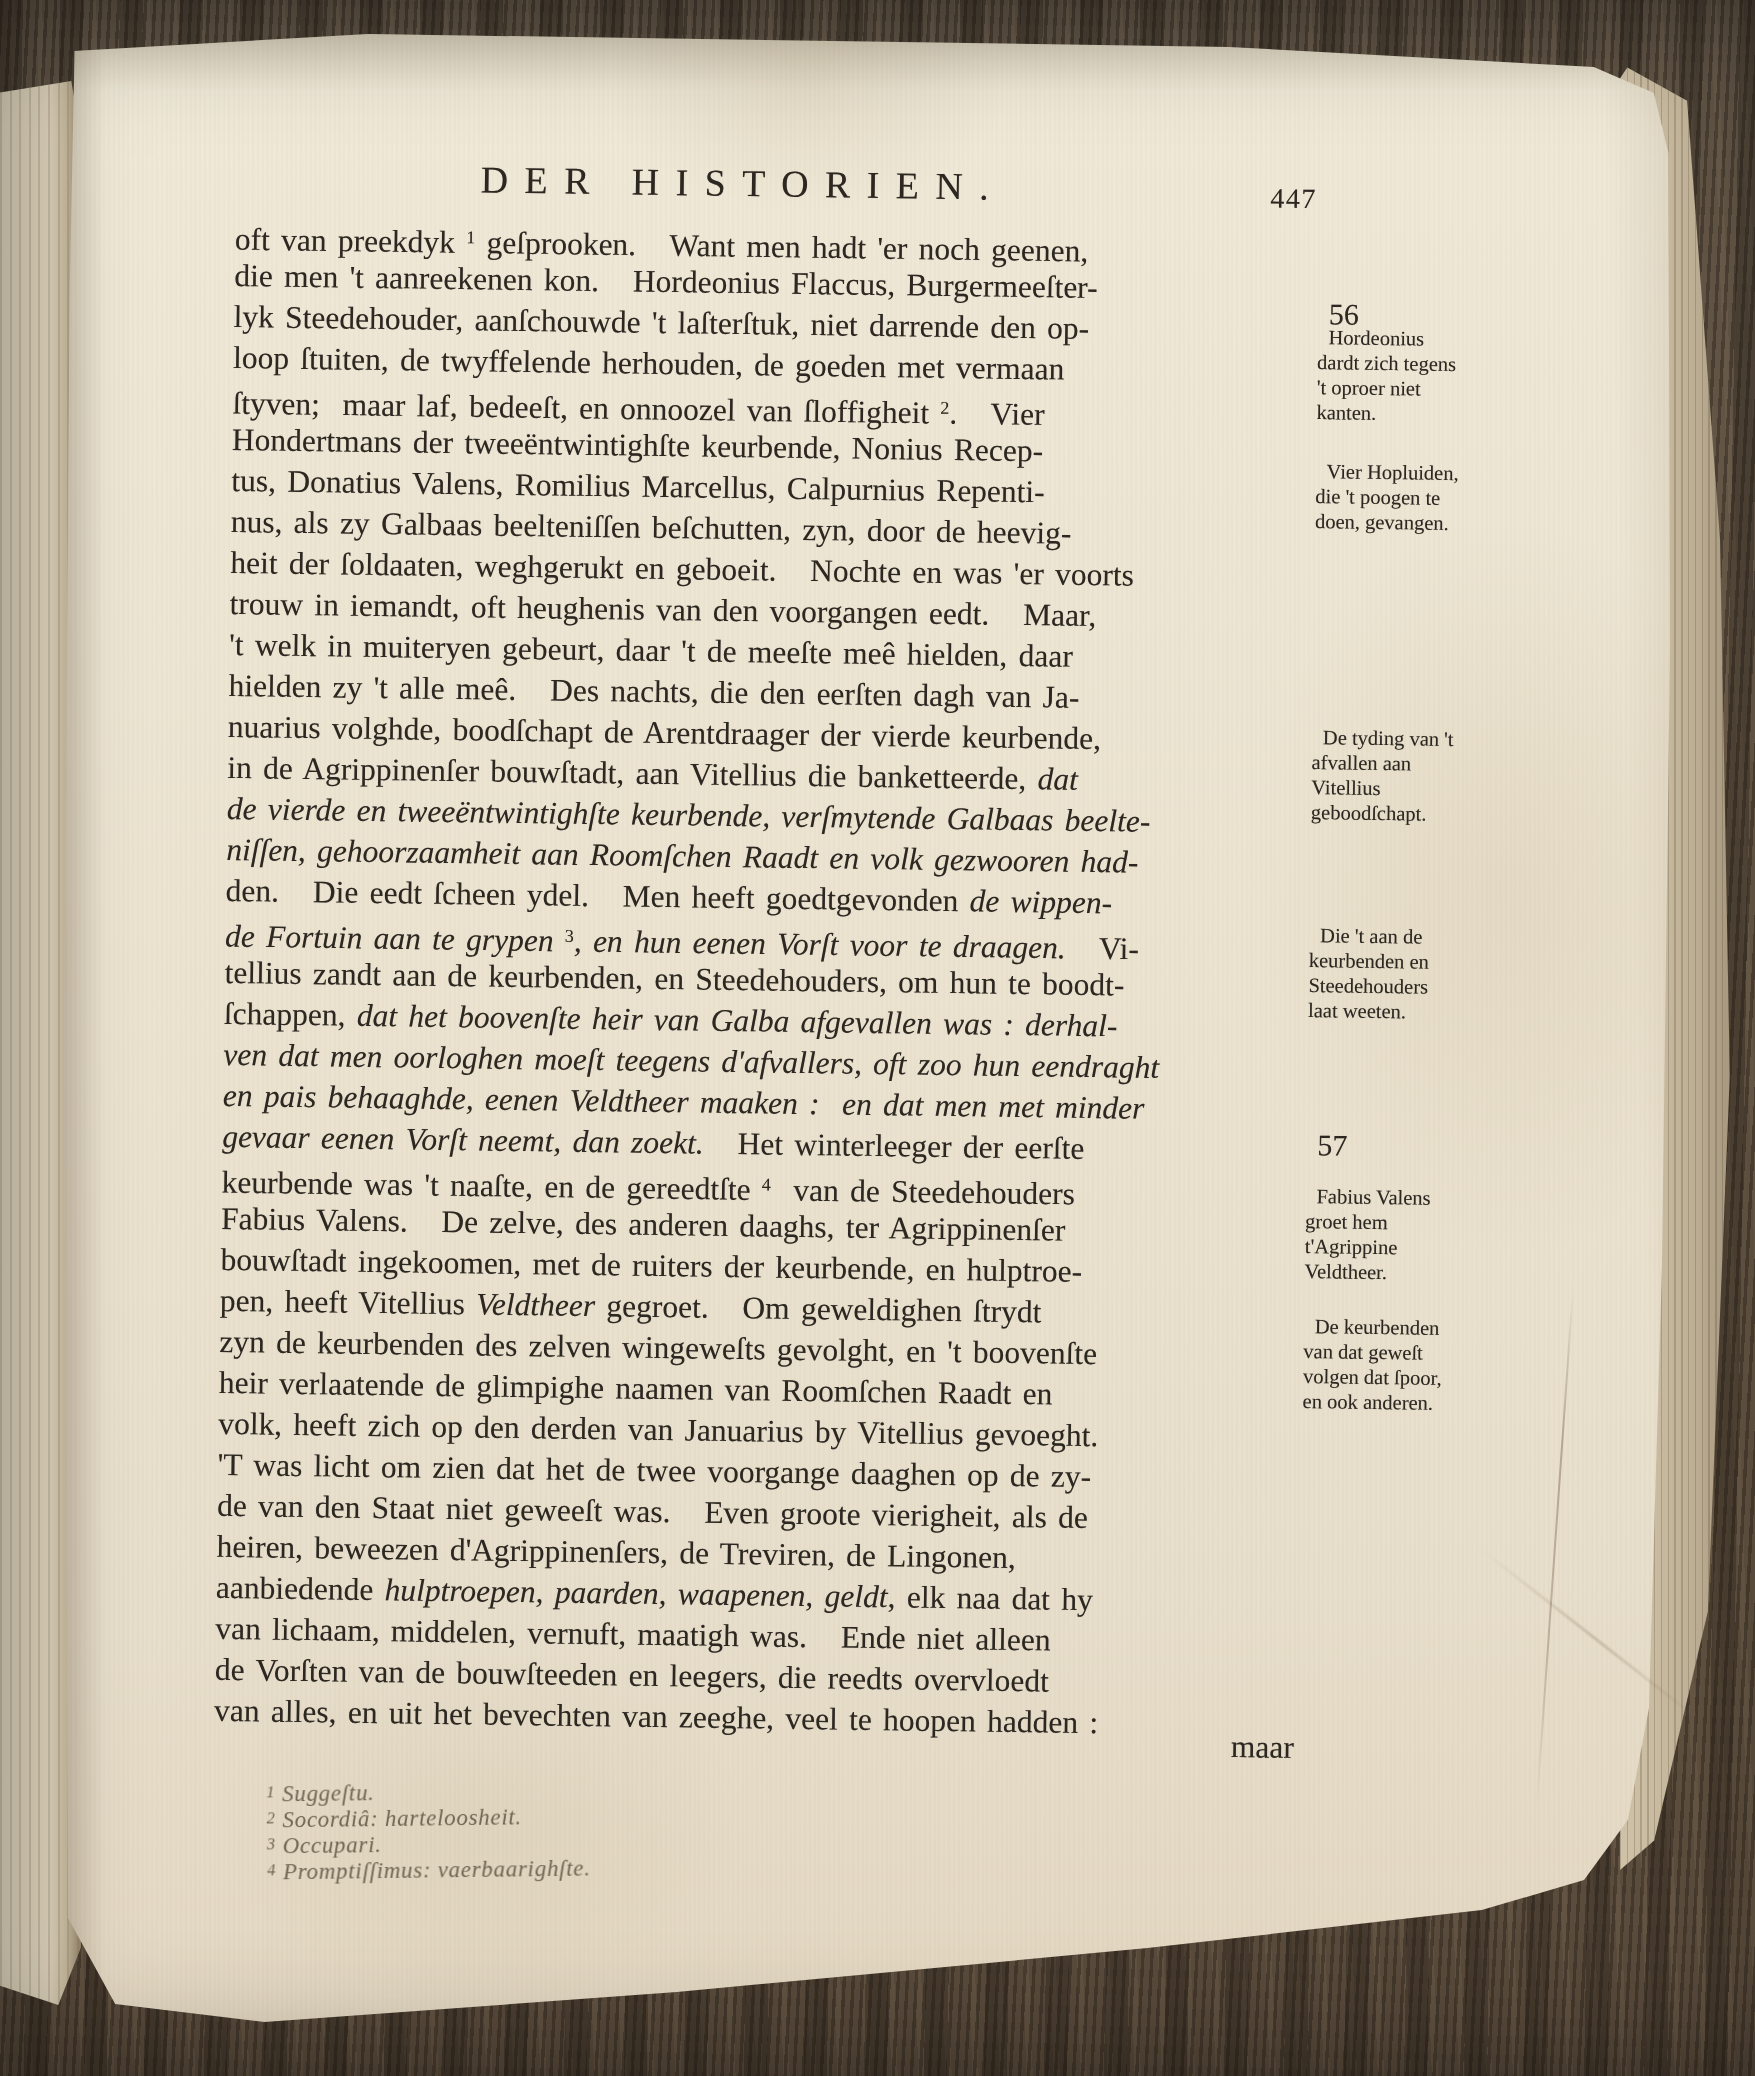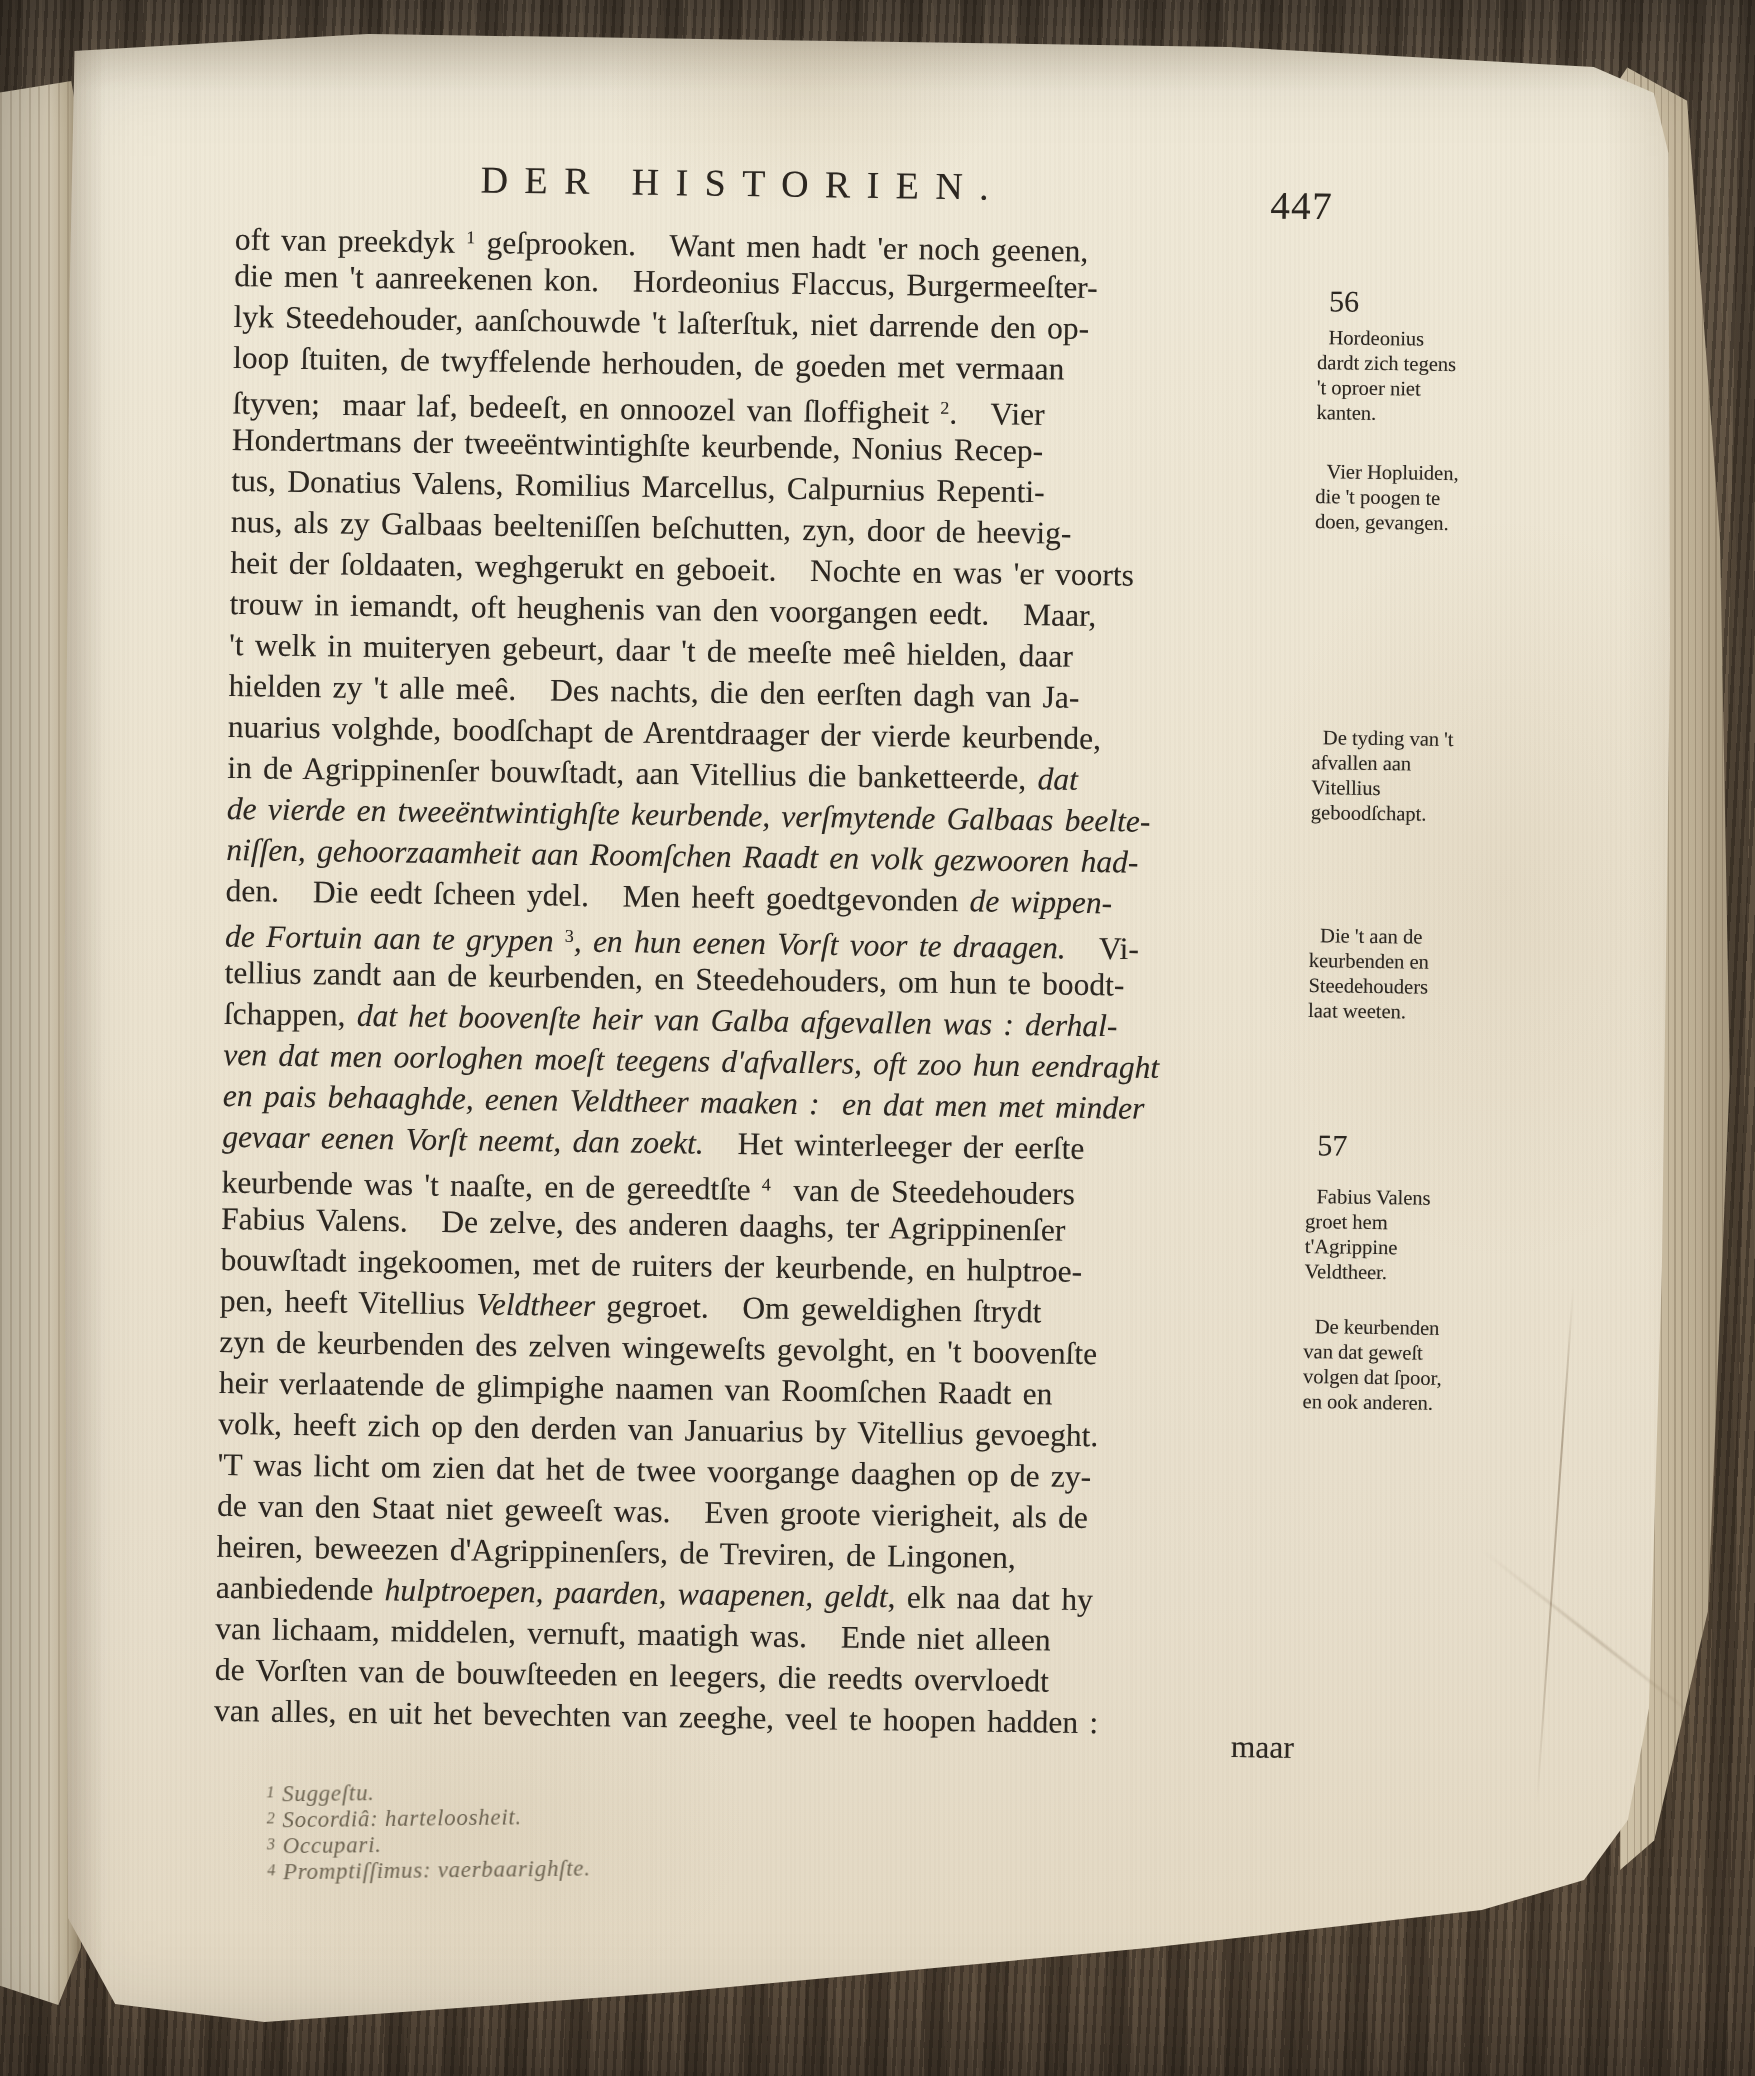--- a/index.html
+++ b/index.html
@@ -69,36 +69,36 @@
     position:absolute;left:236px;top:154px;width:1238px;height:1676px;
     transform:rotate(0.8deg);transform-origin:0 0;
     color:#2c2721;
     text-shadow:0 0 0.7px rgba(44,39,33,.35);
   }
   .running-head{
     position:absolute;left:245px;top:0;
     font-size:38px;letter-spacing:16.4px;white-space:pre;
   }
   .folio{
-    position:absolute;left:1035px;top:13.7px;font-size:39px;letter-spacing:1.4px;
+    position:absolute;left:1035px;top:13.7px;font-size:28px;letter-spacing:1.4px;
   }
   .body-lines{
     position:absolute;left:0;top:60px;width:1080px;
     font-size:31.5px;line-height:41px;word-spacing:3.4px;
   }
   .tline{white-space:pre;height:41px;}
   .tline .it{font-style:italic;}
   .tline .sup{font-size:18px;vertical-align:9.6px;letter-spacing:0;}
   .catchword{
     position:absolute;left:0;top:1561px;width:1080px;text-align:right;
     font-size:31.5px;
   }
   
   .margin-num{position:absolute;left:1095px;font-size:30px;}
-  .mn-56{top:115px;}
+  .mn-56{top:128px;}
   .mn-57{top:959px;}
   .mnote{
     position:absolute;left:1084px;width:149px;
     font-size:20.5px;line-height:25px;text-indent:11px;
   }
   .mnote-1{top:156px;}
   .mnote-2{top:290px;}
   .mnote-3{top:556px;}
   .mnote-4{top:754px;}
   .mnote-5{top:1015px;}

